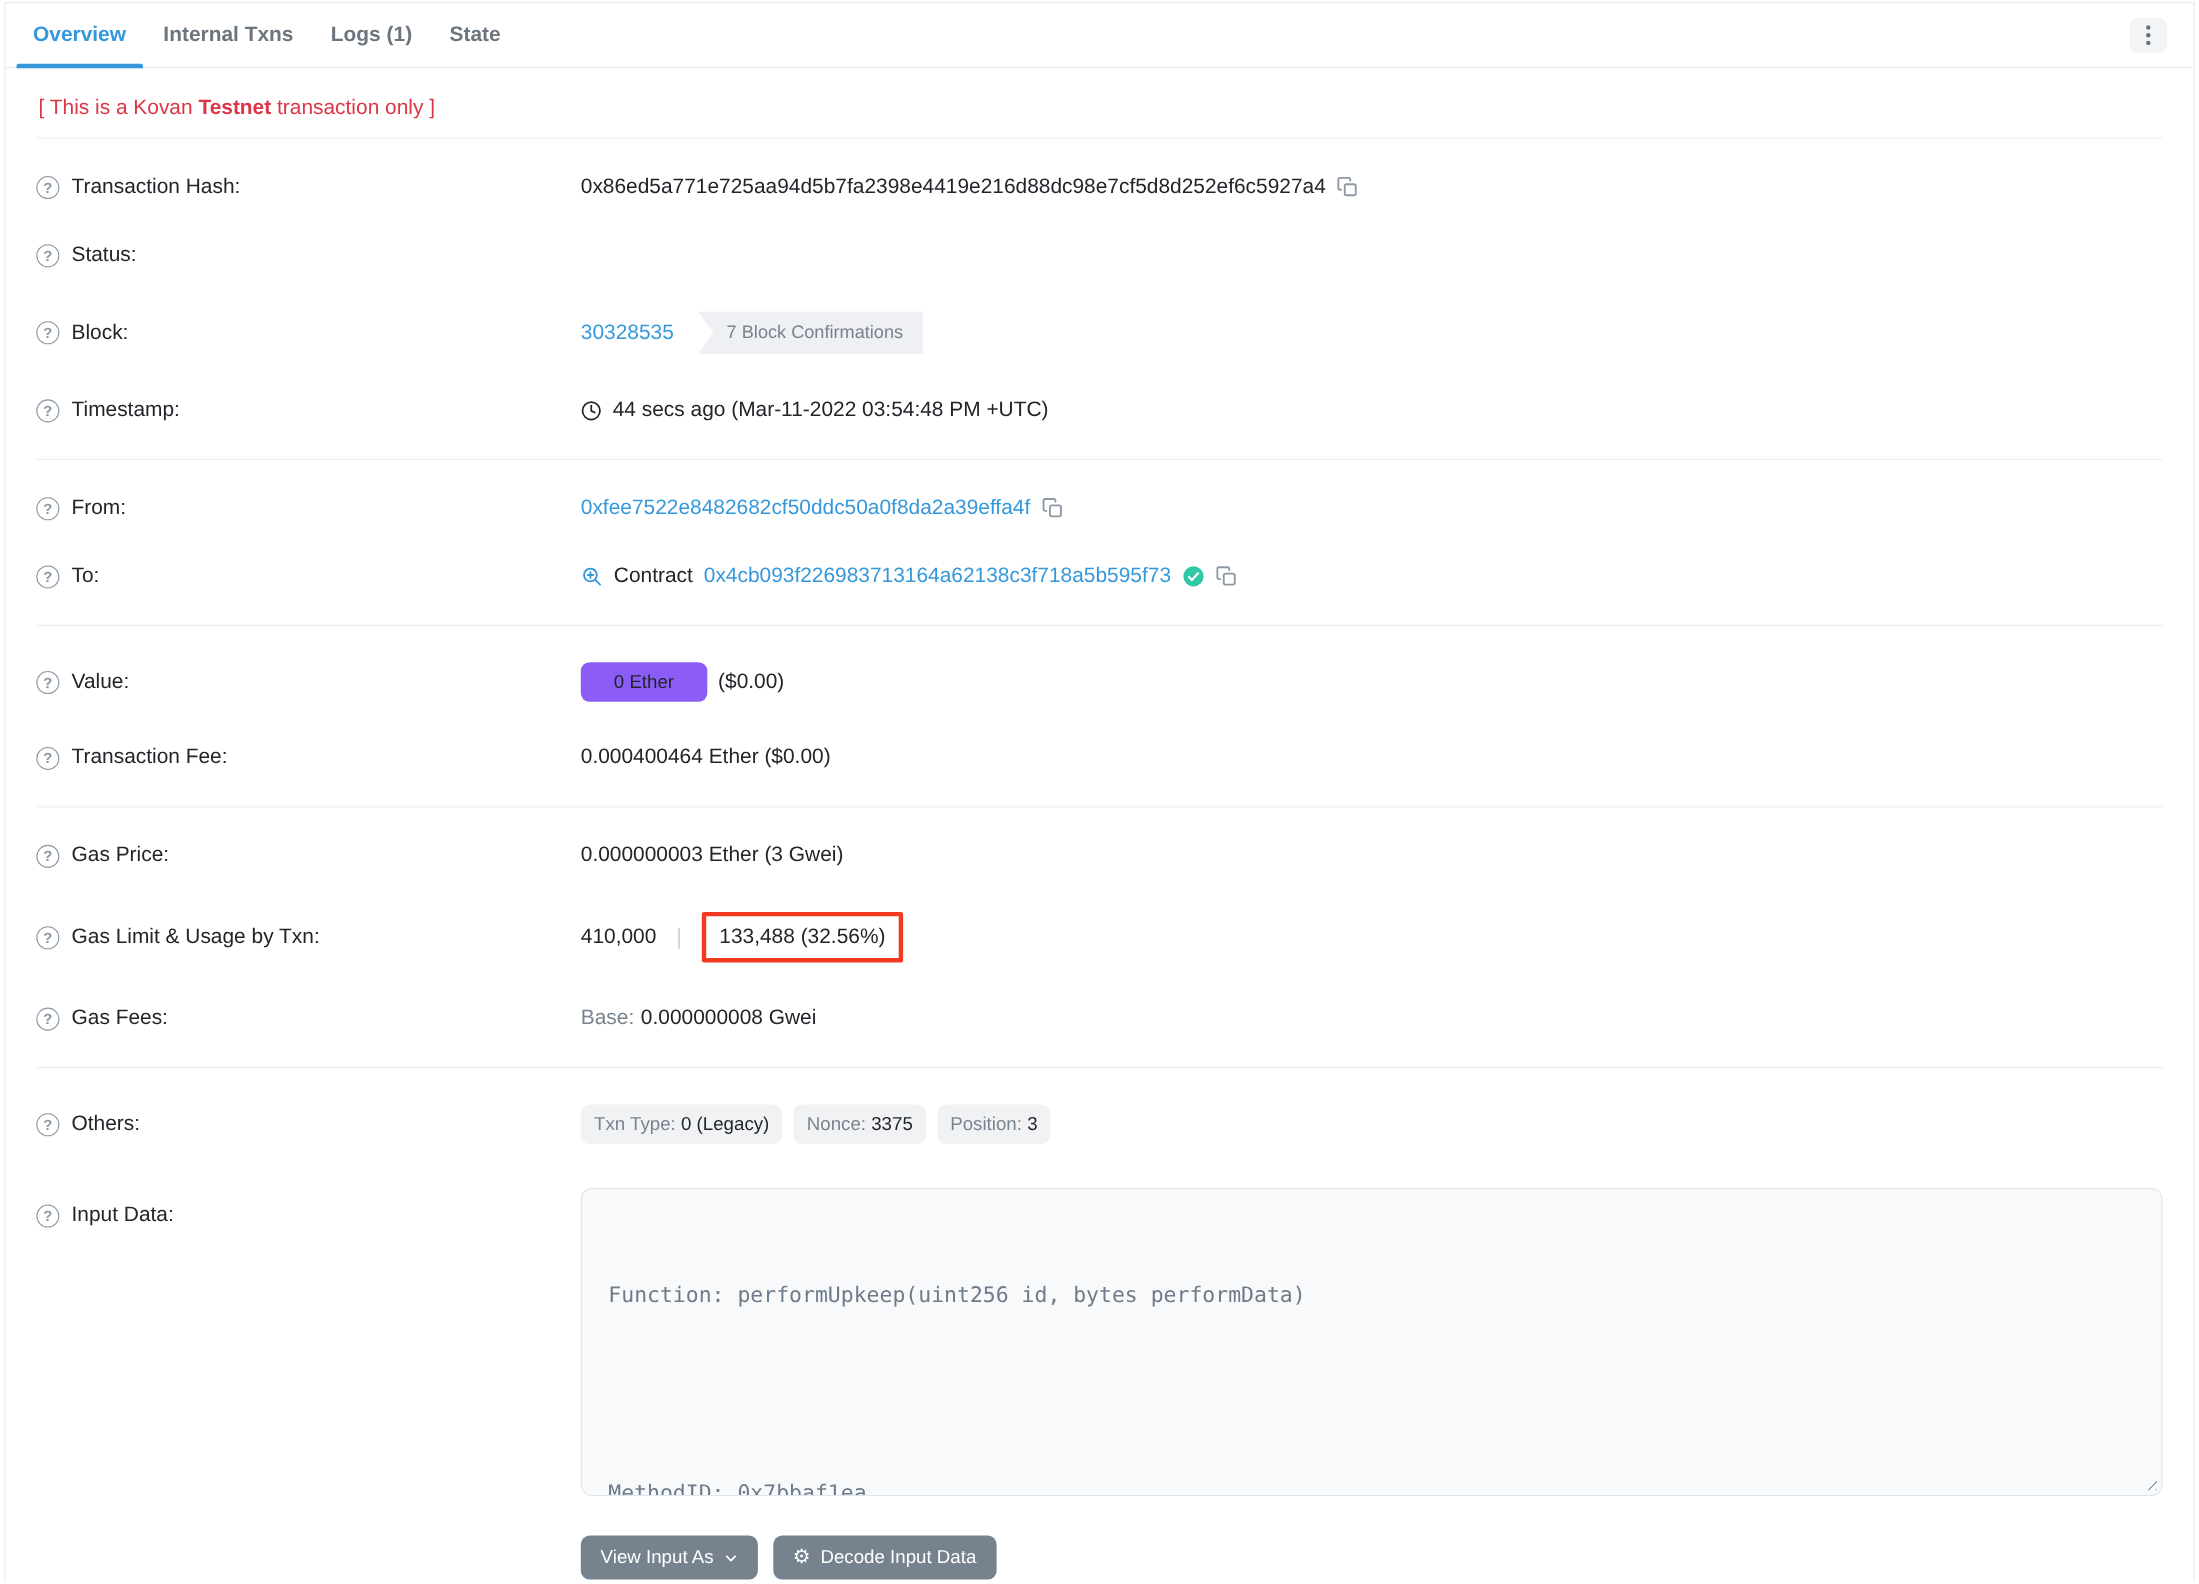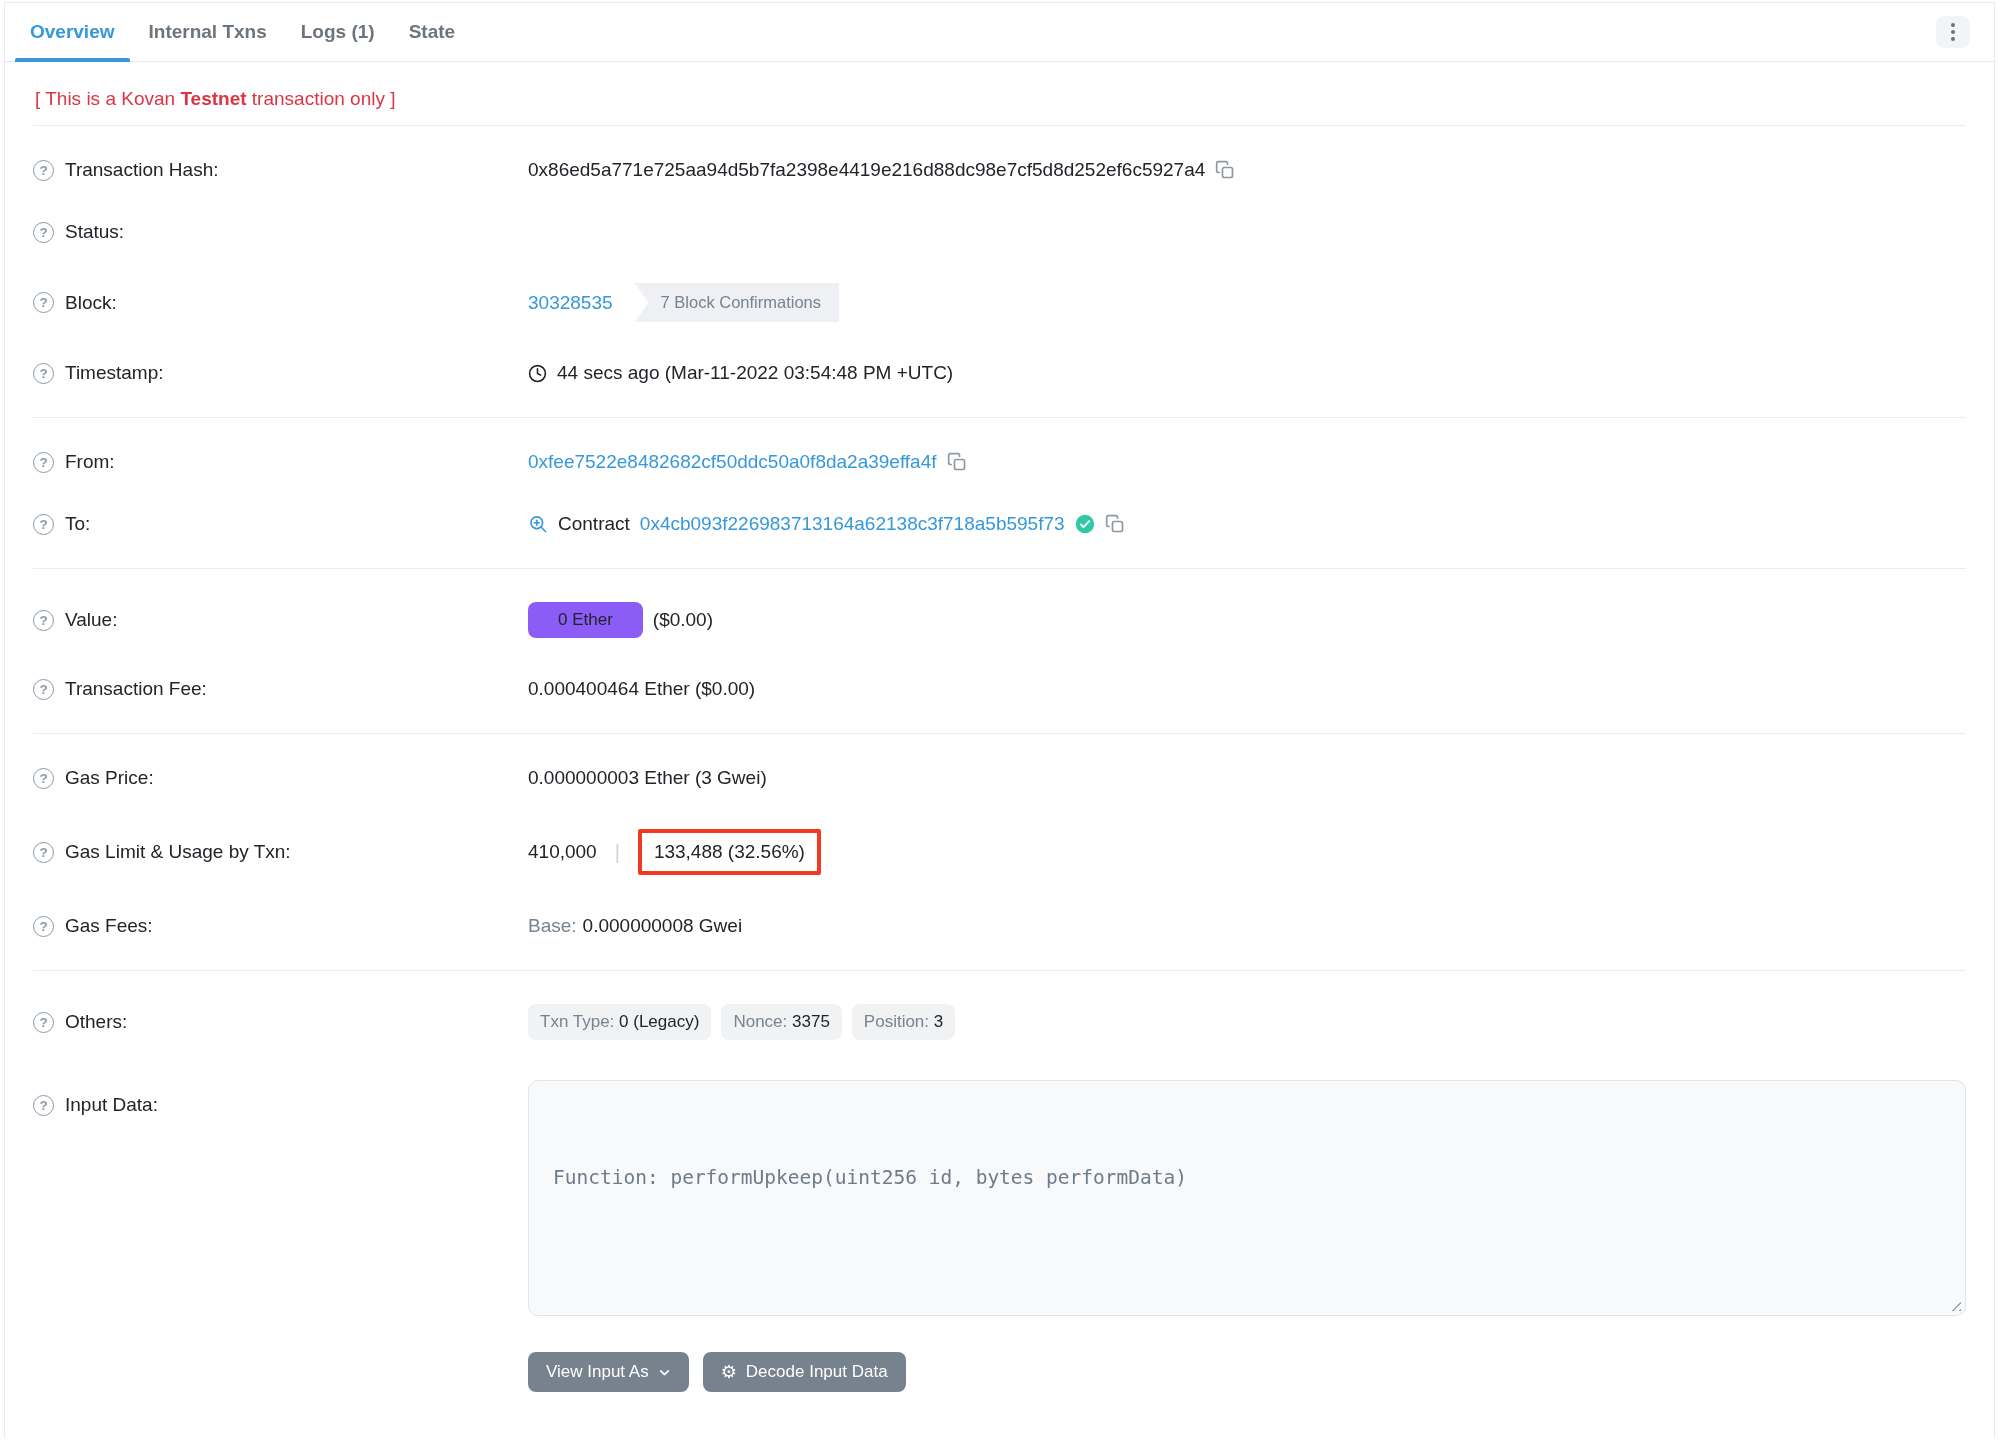--- a/index.html
+++ b/index.html
@@ -84,21 +84,21 @@
 
   .muted { color:#77838f; }
   .pipe { color:#ccd3dc; margin:0 4px 0 8px; font-size:20px; }
   .annotation {
     display:inline-block; border:4px solid #f23a22;
     padding:8px 12px; margin-left:4px; border-radius:2px;
   }
 
   
   .inputbox {
-    flex:1; height:236px; overflow:hidden; position:relative;
+    flex:1; height:280px; overflow:hidden; position:relative;
     background:#f8f9fa; border:1px solid #e0e5ec; border-radius:10px;
     padding:22px 24px;
     font-family:"DejaVu Sans Mono","Liberation Mono",monospace;
     font-size:19.5px; line-height:30px; color:#6e7b8a;
     white-space:pre; cursor:text;
   }
   .inputbox .ln { min-height:30px; }
   .grip {
     position:absolute; right:4px; bottom:4px; width:13px; height:13px;
     background:repeating-linear-gradient(315deg,#9aa4af 0 1.5px,transparent 1.5px 5px);

